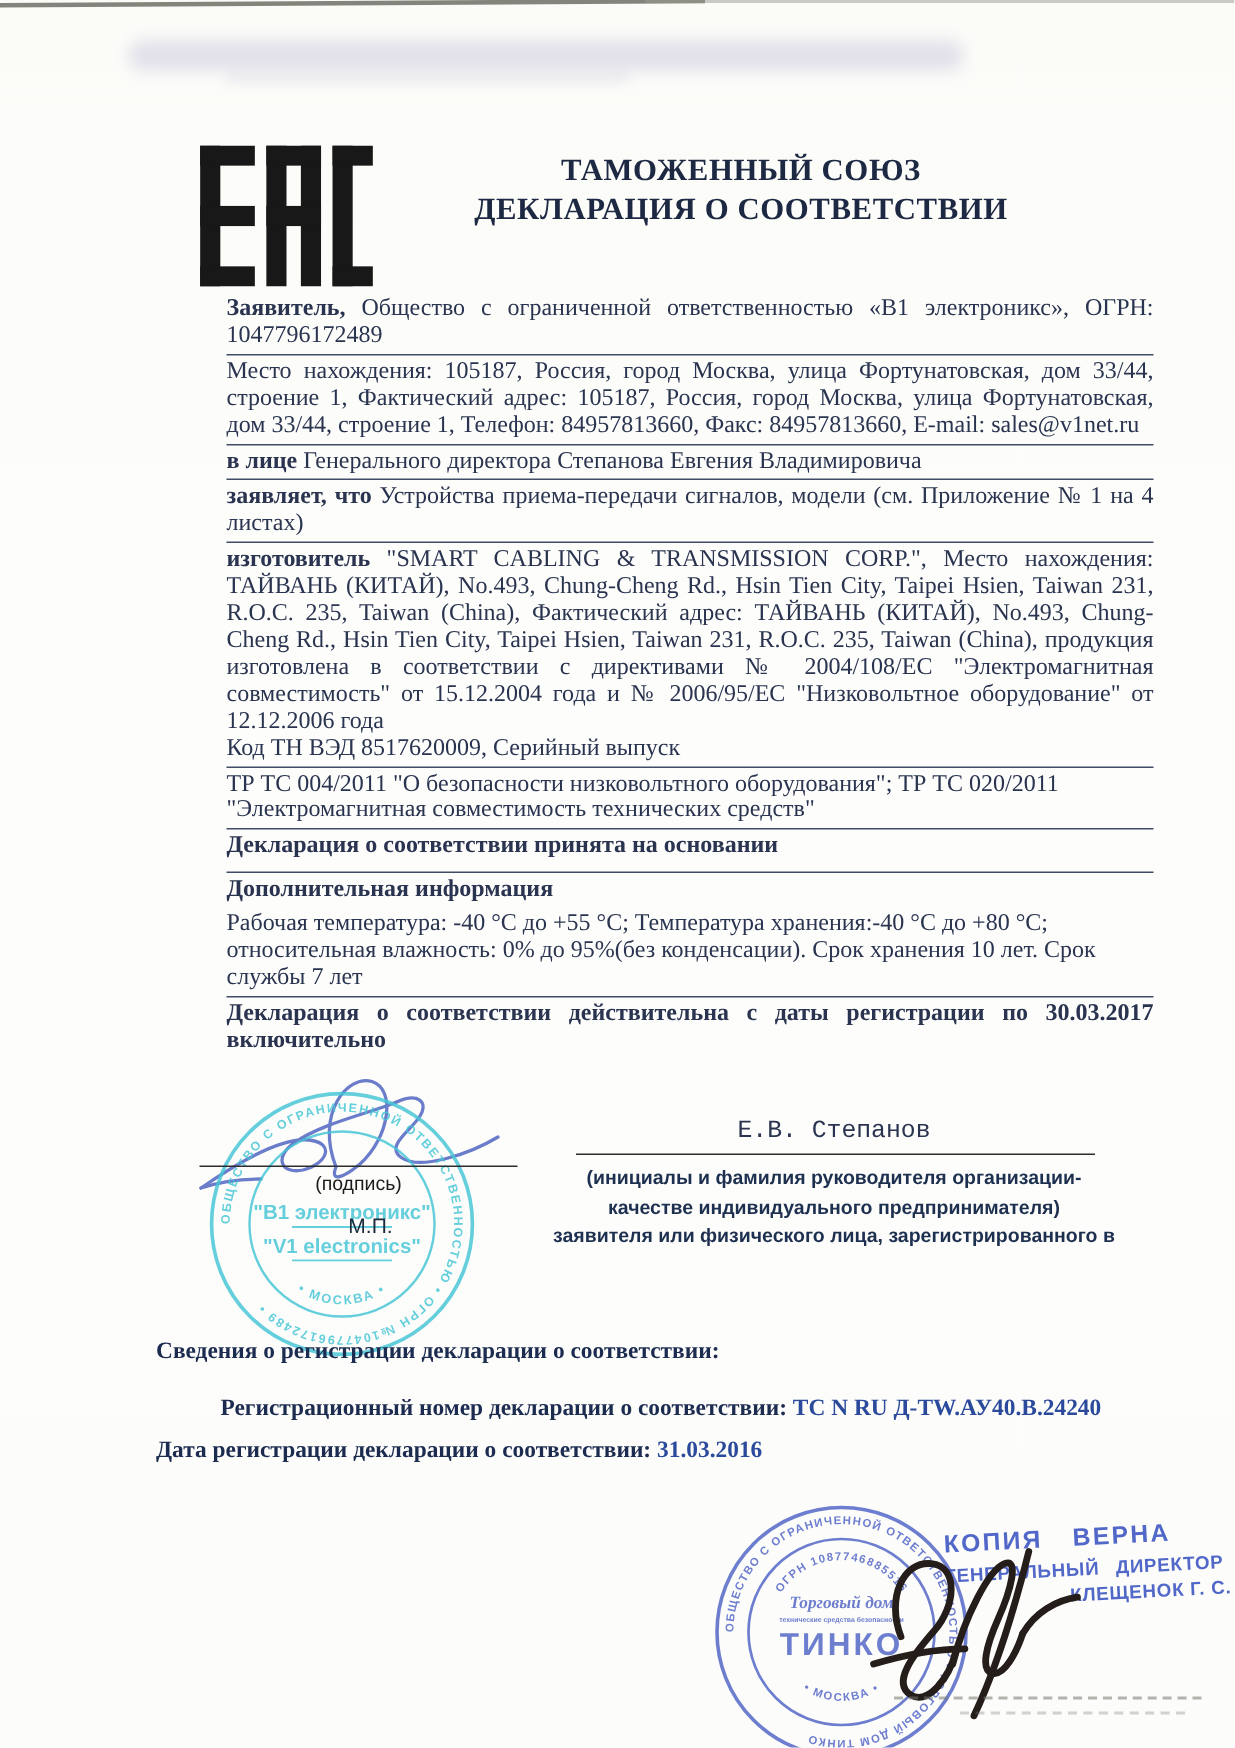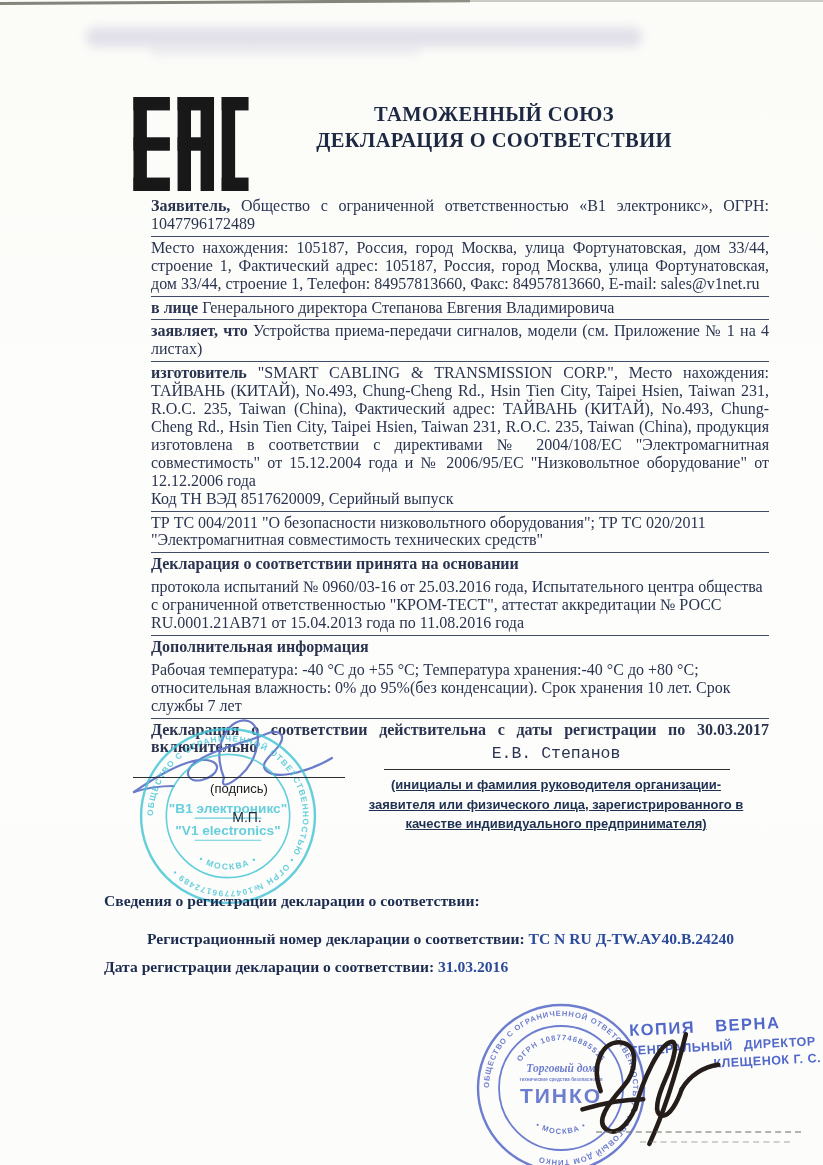--- a/index.html
+++ b/index.html
@@ -35,21 +35,21 @@
   .sig-line{position:absolute;left:133px;top:777px;width:212px;border-top:1.6px solid #2d2d2d;}
   .sig-caption{position:absolute;left:133px;top:781px;width:212px;text-align:center;
                font-family:"Liberation Sans",sans-serif;font-size:13px;color:#1b1b1b;}
   .mp{position:absolute;left:168px;top:809px;width:100px;text-align:center;
       font-family:"Liberation Sans",sans-serif;font-size:14px;color:#1b2a3a;padding-left:29px;}
   .head-name{position:absolute;left:380px;top:744px;width:352px;text-align:center;
              font-size:16.5px;color:#2a3450;font-family:Liberation Mono, monospace;}
   .name-line{position:absolute;left:384px;top:769px;width:346px;border-top:1.6px solid #2d2d2d;}
   .head-note{position:absolute;left:356px;top:775px;width:400px;text-align:center;
              font-family:"Liberation Sans",sans-serif;font-weight:bold;font-size:13px;
-             line-height:19.5px;color:#1e3050;text-decoration:underline;}
+             line-height:19.5px;color:#1e3050;}
   
   .reg-header{position:absolute;left:104px;top:892px;width:618px;font-weight:bold;
               font-size:15.6px;color:#1c2b50;}
   .reg-number{position:absolute;left:104px;top:930px;width:700px;font-weight:bold;
               font-size:15.6px;color:#1c2b50;margin-left:43px;}
   .reg-date{position:absolute;left:104px;top:958px;width:700px;font-weight:bold;
             font-size:15.6px;color:#1c2b50;}
   .reg-val{color:#2b4a9b;}
   
   .stamp-tinko{position:absolute;left:473px;top:1000px;width:176px;height:176px;opacity:.8;}
@@ -113,21 +113,20 @@
     </div>
     <div class="row">
       <p><b class="lead">изготовитель</b> <span>"SMART CABLING &amp; TRANSMISSION CORP.", Место нахождения: ТАЙВАНЬ (КИТАЙ), No.493, Chung-Cheng Rd., Hsin Tien City, Taipei Hsien, Taiwan 231, R.O.C. 235, Taiwan (China), Фактический адрес: ТАЙВАНЬ (КИТАЙ), No.493, Chung-Cheng Rd., Hsin Tien City, Taipei Hsien, Taiwan 231,  R.O.C. 235, Taiwan (China), продукция изготовлена в соответствии с директивами №  2004/108/ЕС "Электромагнитная совместимость" от 15.12.2004 года и № 2006/95/ЕС "Низковольтное оборудование" от 12.12.2006 года</span></p>
       <p class="nojust">Код ТН ВЭД 8517620009, Серийный выпуск</p>
     </div>
     <div class="row">
       <p class="nojust">ТР ТС 004/2011 "О безопасности низковольтного оборудования"; ТР ТС 020/2011 "Электромагнитная совместимость технических средств"</p>
     </div>
     <div class="row">
       <p class="hdr nojust hdr-gap">Декларация о соответствии принята на основании</p>
-      <p class="nojust">протокола испытаний № 0960/03-16 от 25.03.2016 года, Испытательного центра общества с ограниченной ответственностью "КРОМ-ТЕСТ", аттестат аккредитации № РОСС RU.0001.21АВ71 от 15.04.2013 года по 11.08.2016 года</p>
     </div>
     <div class="row">
       <p class="hdr nojust hdr-gap">Дополнительная информация</p>
       <p class="nojust">Рабочая температура: -40 °С до +55 °С; Температура хранения:-40 °С до +80 °С; относительная влажность: 0% до 95%(без конденсации). Срок хранения 10 лет. Срок службы 7 лет</p>
     </div>
     <div class="row last bold-row">
       <p>Декларация о соответствии  действительна с даты регистрации по 30.03.2017 включительно</p>
     </div>
   </div>
 
@@ -163,22 +162,22 @@
   </div>
 
   <div class="sig-line"></div>
   <div class="sig-caption">(подпись)</div>
   <div class="mp">М.П.</div>
 
   <div class="head-name">Е.В. Степанов</div>
   <div class="name-line"></div>
   <div class="head-note">
     <div>(инициалы и фамилия руководителя организации-</div>
+    <div>качестве индивидуального предпринимателя)</div>
     <div>заявителя или физического лица, зарегистрированного в</div>
-    <div>качестве индивидуального предпринимателя)</div>
   </div>
 
   <div class="reg-header">Сведения о регистрации декларации о соответствии:</div>
   <div class="reg-number">
     <span>Регистрационный номер декларации о соответствии:</span>
     <span class="reg-val">ТС N RU Д-TW.АУ40.В.24240</span>
   </div>
   <div class="reg-date">
     <span>Дата регистрации декларации о соответствии:</span>
     <span class="reg-val">31.03.2016</span>

